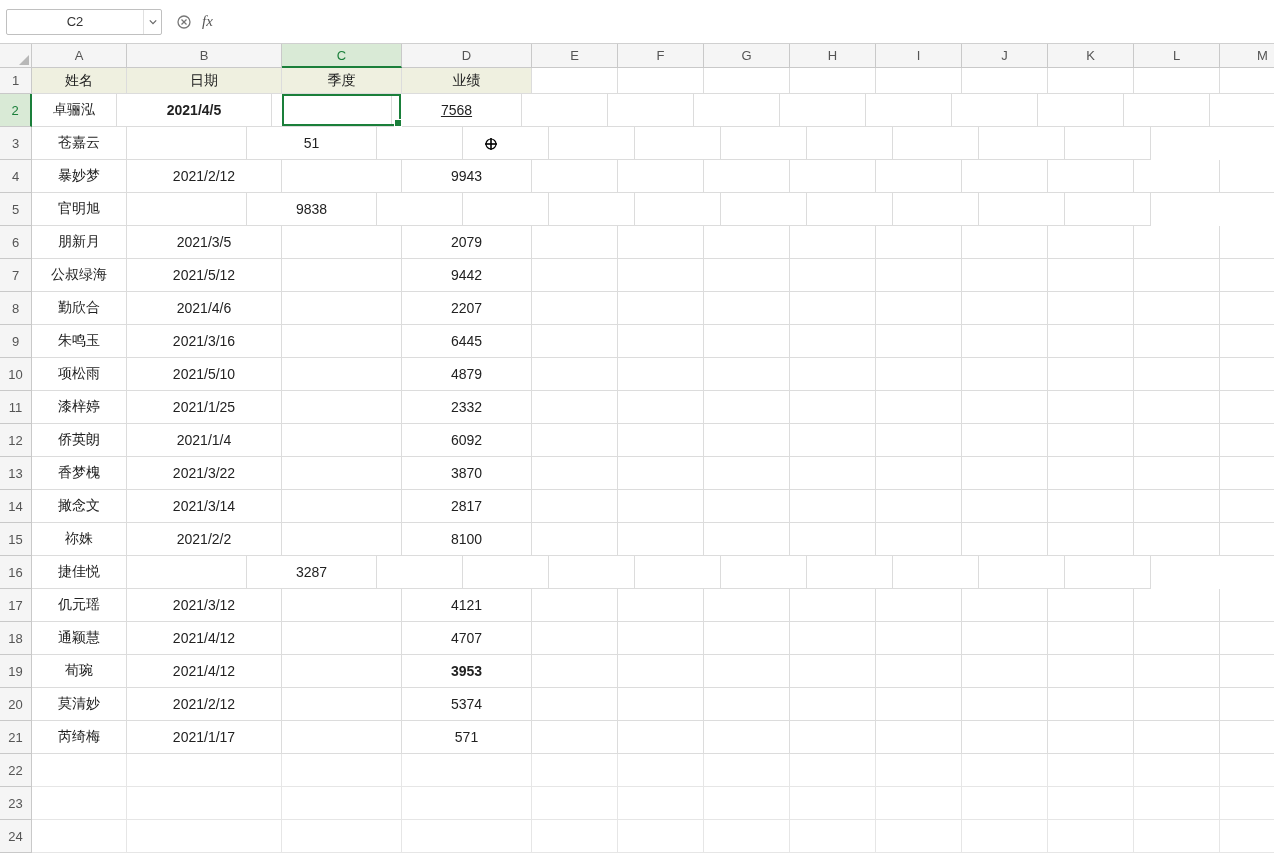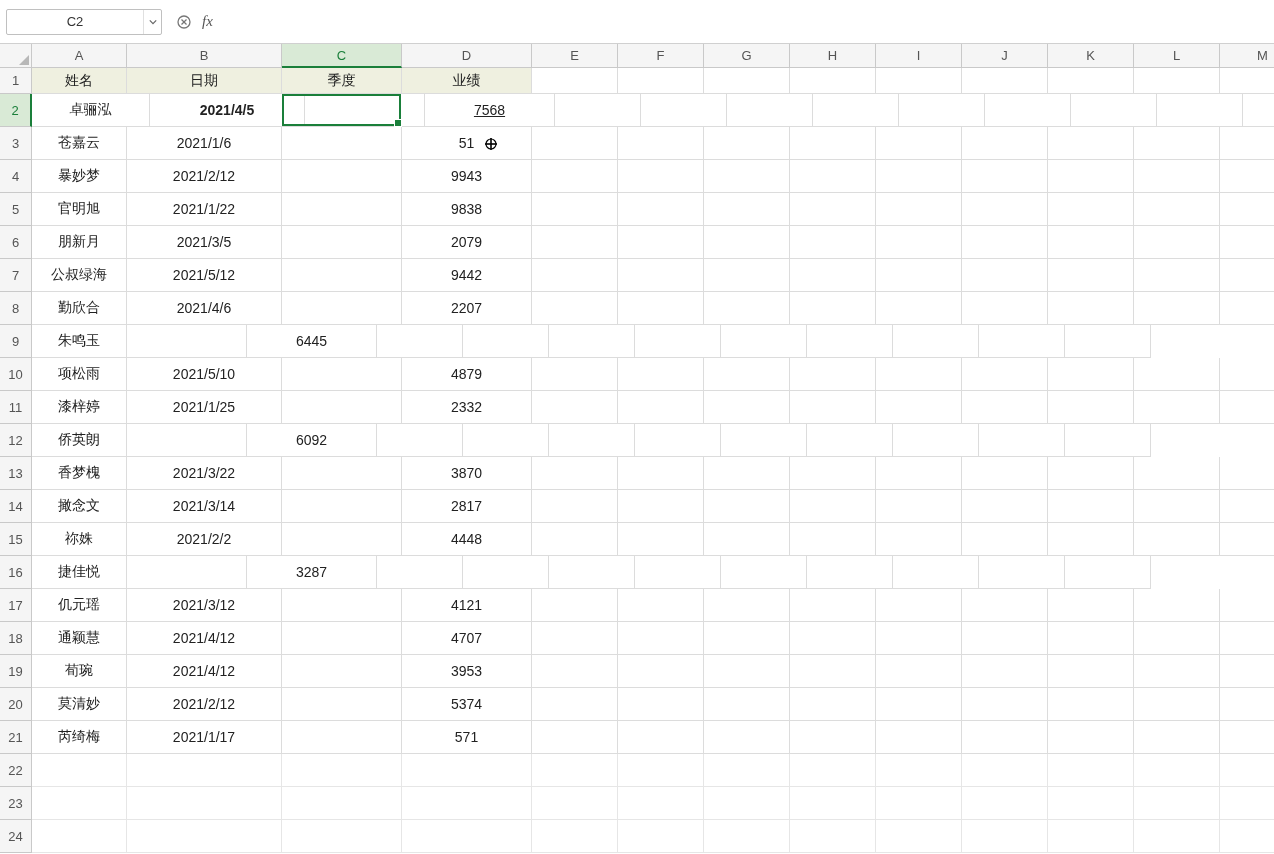--- a/index.html
+++ b/index.html
@@ -128,37 +128,36 @@
         <div class="cell" style="width: 86px; height: 26px;"></div>
         <div class="cell" style="width: 86px; height: 26px;"></div>
         <div class="cell" style="width: 86px; height: 26px;"></div>
         <div class="cell" style="width: 86px; height: 26px;"></div>
         <div class="cell" style="width: 86px; height: 26px;"></div>
         <div class="cell" style="width: 86px; height: 26px;"></div>
         <div class="cell" style="width: 86px; height: 26px;"></div>
         <div class="cell" style="width: 86px; height: 26px;"></div>
       </div>
       <div class="row data-region" style="height: 33px;">
-        <div class="cell center" style="width: 118px; height: 33px;">卓骊泓</div>
+        <div class="cell center" style="width: 85px; height: 33px;">卓骊泓</div>
         <div class="cell center" style="width: 155px; height: 33px; font-weight: bold;">2021/4/5</div>
         <div class="cell center" style="width: 120px; height: 33px;"></div>
         <div class="cell center" style="width: 130px; height: 33px; text-decoration: underline;">7568</div>
         <div class="cell" style="width: 86px; height: 33px;"></div>
         <div class="cell" style="width: 86px; height: 33px;"></div>
         <div class="cell" style="width: 86px; height: 33px;"></div>
         <div class="cell" style="width: 86px; height: 33px;"></div>
         <div class="cell" style="width: 86px; height: 33px;"></div>
         <div class="cell" style="width: 86px; height: 33px;"></div>
         <div class="cell" style="width: 86px; height: 33px;"></div>
         <div class="cell" style="width: 86px; height: 33px;"></div>
         <div class="cell" style="width: 86px; height: 33px;"></div>
       </div>
       <div class="row data-region" style="height: 33px;">
         <div class="cell center" style="width: 95px; height: 33px;">苍嘉云</div>
-        <div class="cell center" style="width: 155px; height: 33px;">2021/1/6</div>
         <div class="cell center" style="width: 120px; height: 33px;"></div>
         <div class="cell center" style="width: 130px; height: 33px;">51</div>
         <div class="cell" style="width: 86px; height: 33px;"></div>
         <div class="cell" style="width: 86px; height: 33px;"></div>
         <div class="cell" style="width: 86px; height: 33px;"></div>
         <div class="cell" style="width: 86px; height: 33px;"></div>
         <div class="cell" style="width: 86px; height: 33px;"></div>
         <div class="cell" style="width: 86px; height: 33px;"></div>
         <div class="cell" style="width: 86px; height: 33px;"></div>
         <div class="cell" style="width: 86px; height: 33px;"></div>
@@ -174,21 +173,20 @@
         <div class="cell" style="width: 86px; height: 33px;"></div>
         <div class="cell" style="width: 86px; height: 33px;"></div>
         <div class="cell" style="width: 86px; height: 33px;"></div>
         <div class="cell" style="width: 86px; height: 33px;"></div>
         <div class="cell" style="width: 86px; height: 33px;"></div>
         <div class="cell" style="width: 86px; height: 33px;"></div>
         <div class="cell" style="width: 86px; height: 33px;"></div>
       </div>
       <div class="row data-region" style="height: 33px;">
         <div class="cell center" style="width: 95px; height: 33px;">官明旭</div>
-        <div class="cell center" style="width: 155px; height: 33px;">2021/1/22</div>
         <div class="cell center" style="width: 120px; height: 33px;"></div>
         <div class="cell center" style="width: 130px; height: 33px;">9838</div>
         <div class="cell" style="width: 86px; height: 33px;"></div>
         <div class="cell" style="width: 86px; height: 33px;"></div>
         <div class="cell" style="width: 86px; height: 33px;"></div>
         <div class="cell" style="width: 86px; height: 33px;"></div>
         <div class="cell" style="width: 86px; height: 33px;"></div>
         <div class="cell" style="width: 86px; height: 33px;"></div>
         <div class="cell" style="width: 86px; height: 33px;"></div>
         <div class="cell" style="width: 86px; height: 33px;"></div>
@@ -234,20 +232,21 @@
         <div class="cell" style="width: 86px; height: 33px;"></div>
         <div class="cell" style="width: 86px; height: 33px;"></div>
         <div class="cell" style="width: 86px; height: 33px;"></div>
         <div class="cell" style="width: 86px; height: 33px;"></div>
         <div class="cell" style="width: 86px; height: 33px;"></div>
         <div class="cell" style="width: 86px; height: 33px;"></div>
         <div class="cell" style="width: 86px; height: 33px;"></div>
       </div>
       <div class="row data-region" style="height: 33px;">
         <div class="cell center" style="width: 95px; height: 33px;">朱鸣玉</div>
+        <div class="cell center" style="width: 155px; height: 33px;">2021/3/16</div>
         <div class="cell center" style="width: 120px; height: 33px;"></div>
         <div class="cell center" style="width: 130px; height: 33px;">6445</div>
         <div class="cell" style="width: 86px; height: 33px;"></div>
         <div class="cell" style="width: 86px; height: 33px;"></div>
         <div class="cell" style="width: 86px; height: 33px;"></div>
         <div class="cell" style="width: 86px; height: 33px;"></div>
         <div class="cell" style="width: 86px; height: 33px;"></div>
         <div class="cell" style="width: 86px; height: 33px;"></div>
         <div class="cell" style="width: 86px; height: 33px;"></div>
         <div class="cell" style="width: 86px; height: 33px;"></div>
@@ -278,20 +277,21 @@
         <div class="cell" style="width: 86px; height: 33px;"></div>
         <div class="cell" style="width: 86px; height: 33px;"></div>
         <div class="cell" style="width: 86px; height: 33px;"></div>
         <div class="cell" style="width: 86px; height: 33px;"></div>
         <div class="cell" style="width: 86px; height: 33px;"></div>
         <div class="cell" style="width: 86px; height: 33px;"></div>
         <div class="cell" style="width: 86px; height: 33px;"></div>
       </div>
       <div class="row data-region" style="height: 33px;">
         <div class="cell center" style="width: 95px; height: 33px;">侨英朗</div>
+        <div class="cell center" style="width: 155px; height: 33px;">2021/1/4</div>
         <div class="cell center" style="width: 120px; height: 33px;"></div>
         <div class="cell center" style="width: 130px; height: 33px;">6092</div>
         <div class="cell" style="width: 86px; height: 33px;"></div>
         <div class="cell" style="width: 86px; height: 33px;"></div>
         <div class="cell" style="width: 86px; height: 33px;"></div>
         <div class="cell" style="width: 86px; height: 33px;"></div>
         <div class="cell" style="width: 86px; height: 33px;"></div>
         <div class="cell" style="width: 86px; height: 33px;"></div>
         <div class="cell" style="width: 86px; height: 33px;"></div>
         <div class="cell" style="width: 86px; height: 33px;"></div>
@@ -324,21 +324,21 @@
         <div class="cell" style="width: 86px; height: 33px;"></div>
         <div class="cell" style="width: 86px; height: 33px;"></div>
         <div class="cell" style="width: 86px; height: 33px;"></div>
         <div class="cell" style="width: 86px; height: 33px;"></div>
         <div class="cell" style="width: 86px; height: 33px;"></div>
       </div>
       <div class="row data-region" style="height: 33px;">
         <div class="cell center" style="width: 95px; height: 33px;">祢姝</div>
         <div class="cell center" style="width: 155px; height: 33px;">2021/2/2</div>
         <div class="cell center" style="width: 120px; height: 33px;"></div>
-        <div class="cell center" style="width: 130px; height: 33px;">4448</div>
+        <div class="cell center" style="width: 130px; height: 33px;">8100</div>
         <div class="cell" style="width: 86px; height: 33px;"></div>
         <div class="cell" style="width: 86px; height: 33px;"></div>
         <div class="cell" style="width: 86px; height: 33px;"></div>
         <div class="cell" style="width: 86px; height: 33px;"></div>
         <div class="cell" style="width: 86px; height: 33px;"></div>
         <div class="cell" style="width: 86px; height: 33px;"></div>
         <div class="cell" style="width: 86px; height: 33px;"></div>
         <div class="cell" style="width: 86px; height: 33px;"></div>
         <div class="cell" style="width: 86px; height: 33px;"></div>
       </div>
@@ -383,21 +383,21 @@
         <div class="cell" style="width: 86px; height: 33px;"></div>
         <div class="cell" style="width: 86px; height: 33px;"></div>
         <div class="cell" style="width: 86px; height: 33px;"></div>
         <div class="cell" style="width: 86px; height: 33px;"></div>
         <div class="cell" style="width: 86px; height: 33px;"></div>
       </div>
       <div class="row data-region" style="height: 33px;">
         <div class="cell center" style="width: 95px; height: 33px;">荀琬</div>
         <div class="cell center" style="width: 155px; height: 33px;">2021/4/12</div>
         <div class="cell center" style="width: 120px; height: 33px;"></div>
-        <div class="cell center" style="width: 130px; height: 33px;">3953</div>
+        <div class="cell center" style="width: 130px; height: 33px; font-weight: bold;">3953</div>
         <div class="cell" style="width: 86px; height: 33px;"></div>
         <div class="cell" style="width: 86px; height: 33px;"></div>
         <div class="cell" style="width: 86px; height: 33px;"></div>
         <div class="cell" style="width: 86px; height: 33px;"></div>
         <div class="cell" style="width: 86px; height: 33px;"></div>
         <div class="cell" style="width: 86px; height: 33px;"></div>
         <div class="cell" style="width: 86px; height: 33px;"></div>
         <div class="cell" style="width: 86px; height: 33px;"></div>
         <div class="cell" style="width: 86px; height: 33px;"></div>
       </div>

